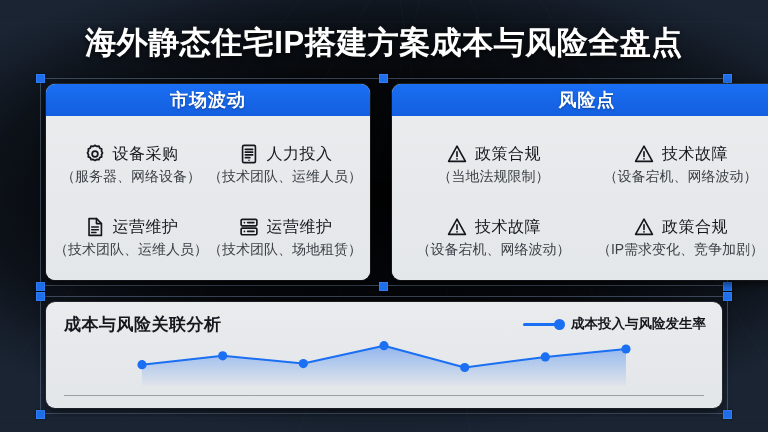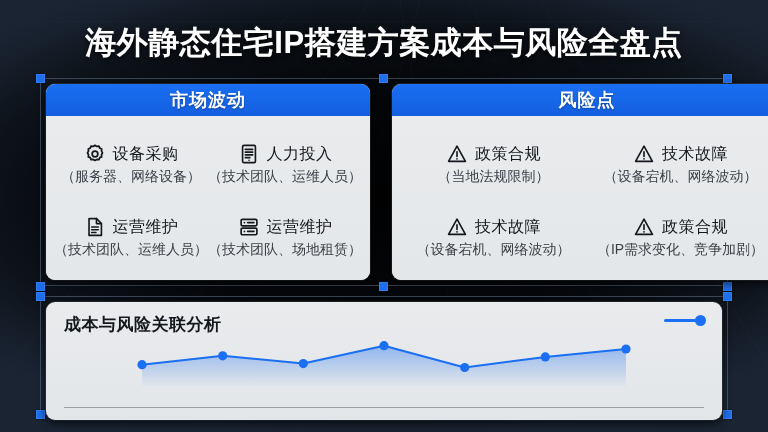--- a/index.html
+++ b/index.html
@@ -58,21 +58,21 @@
   }
   .cell { display:flex; flex-direction:column; align-items:center; justify-content:center; gap:3px; }
   .cell-top { display:flex; align-items:center; gap:7px; }
   .cell-title { font-size:16px; font-weight:normal; color:#14171c; white-space:nowrap; letter-spacing:.5px; }
   .cell-sub { font-size:14px; color:#3c4148; white-space:nowrap; }
   .ico { width:22px; height:22px; flex:0 0 22px; display:block; }
   .ico svg { width:22px; height:22px; display:block; }
 
   
   .chartpanel {
-    position:absolute; left:46px; top:302px; width:676px; height:118px;
+    position:absolute; left:46px; top:302px; width:676px; height:106px;
     background:linear-gradient(180deg,#e9ebed 0%,#e3e6e9 100%);
     border-radius:9px; overflow:hidden;
     box-shadow:0 3px 10px rgba(0,0,0,.7), 0 0 0 1px rgba(255,255,255,.12);
   }
   .chart-title {
     position:absolute; left:18px; top:11px;
     font-size:17px; font-weight:bold; color:#14171c; letter-spacing:.5px; white-space:nowrap;
   }
   .legend { position:absolute; right:16px; top:13px; display:flex; align-items:center; gap:6px; }
   .legend-line { width:34px; height:3px; background:#1a6ff2; border-radius:2px; }
@@ -248,20 +248,21 @@
       </div>
 
     </div>
   </div>
 
   <div class="chartpanel">
     <div class="chart-title">成本与风险关联分析</div>
     <div class="legend">
       <span class="legend-line"></span>
       <span class="legend-dot"></span>
+      <span class="legend-label">成本投入与风险发生率</span>
     </div>
     <svg class="plot" id="plot" viewBox="0 0 676 84" preserveAspectRatio="none">
         <defs>
           <linearGradient id="ag" x1="0" y1="0" x2="0" y2="1">
             <stop offset="0%" stop-color="#1a6ff2" stop-opacity="0.42"></stop>
             <stop offset="100%" stop-color="#1a6ff2" stop-opacity="0.02"></stop>
           </linearGradient>
         </defs>
         <path d="M96.0 40.7 L176.7 31.8 L257.3 39.6 L338.0 21.7 L418.7 43.5 L499.3 32.9 L580.0 25.0 L580.0 62 L96.0 62 Z" fill="url(#ag)" stroke="none"></path>
         <path d="M96.0 40.7 L176.7 31.8 L257.3 39.6 L338.0 21.7 L418.7 43.5 L499.3 32.9 L580.0 25.0" fill="none" stroke="#1a6ff2" stroke-width="2" stroke-linejoin="round" stroke-linecap="round"></path>

